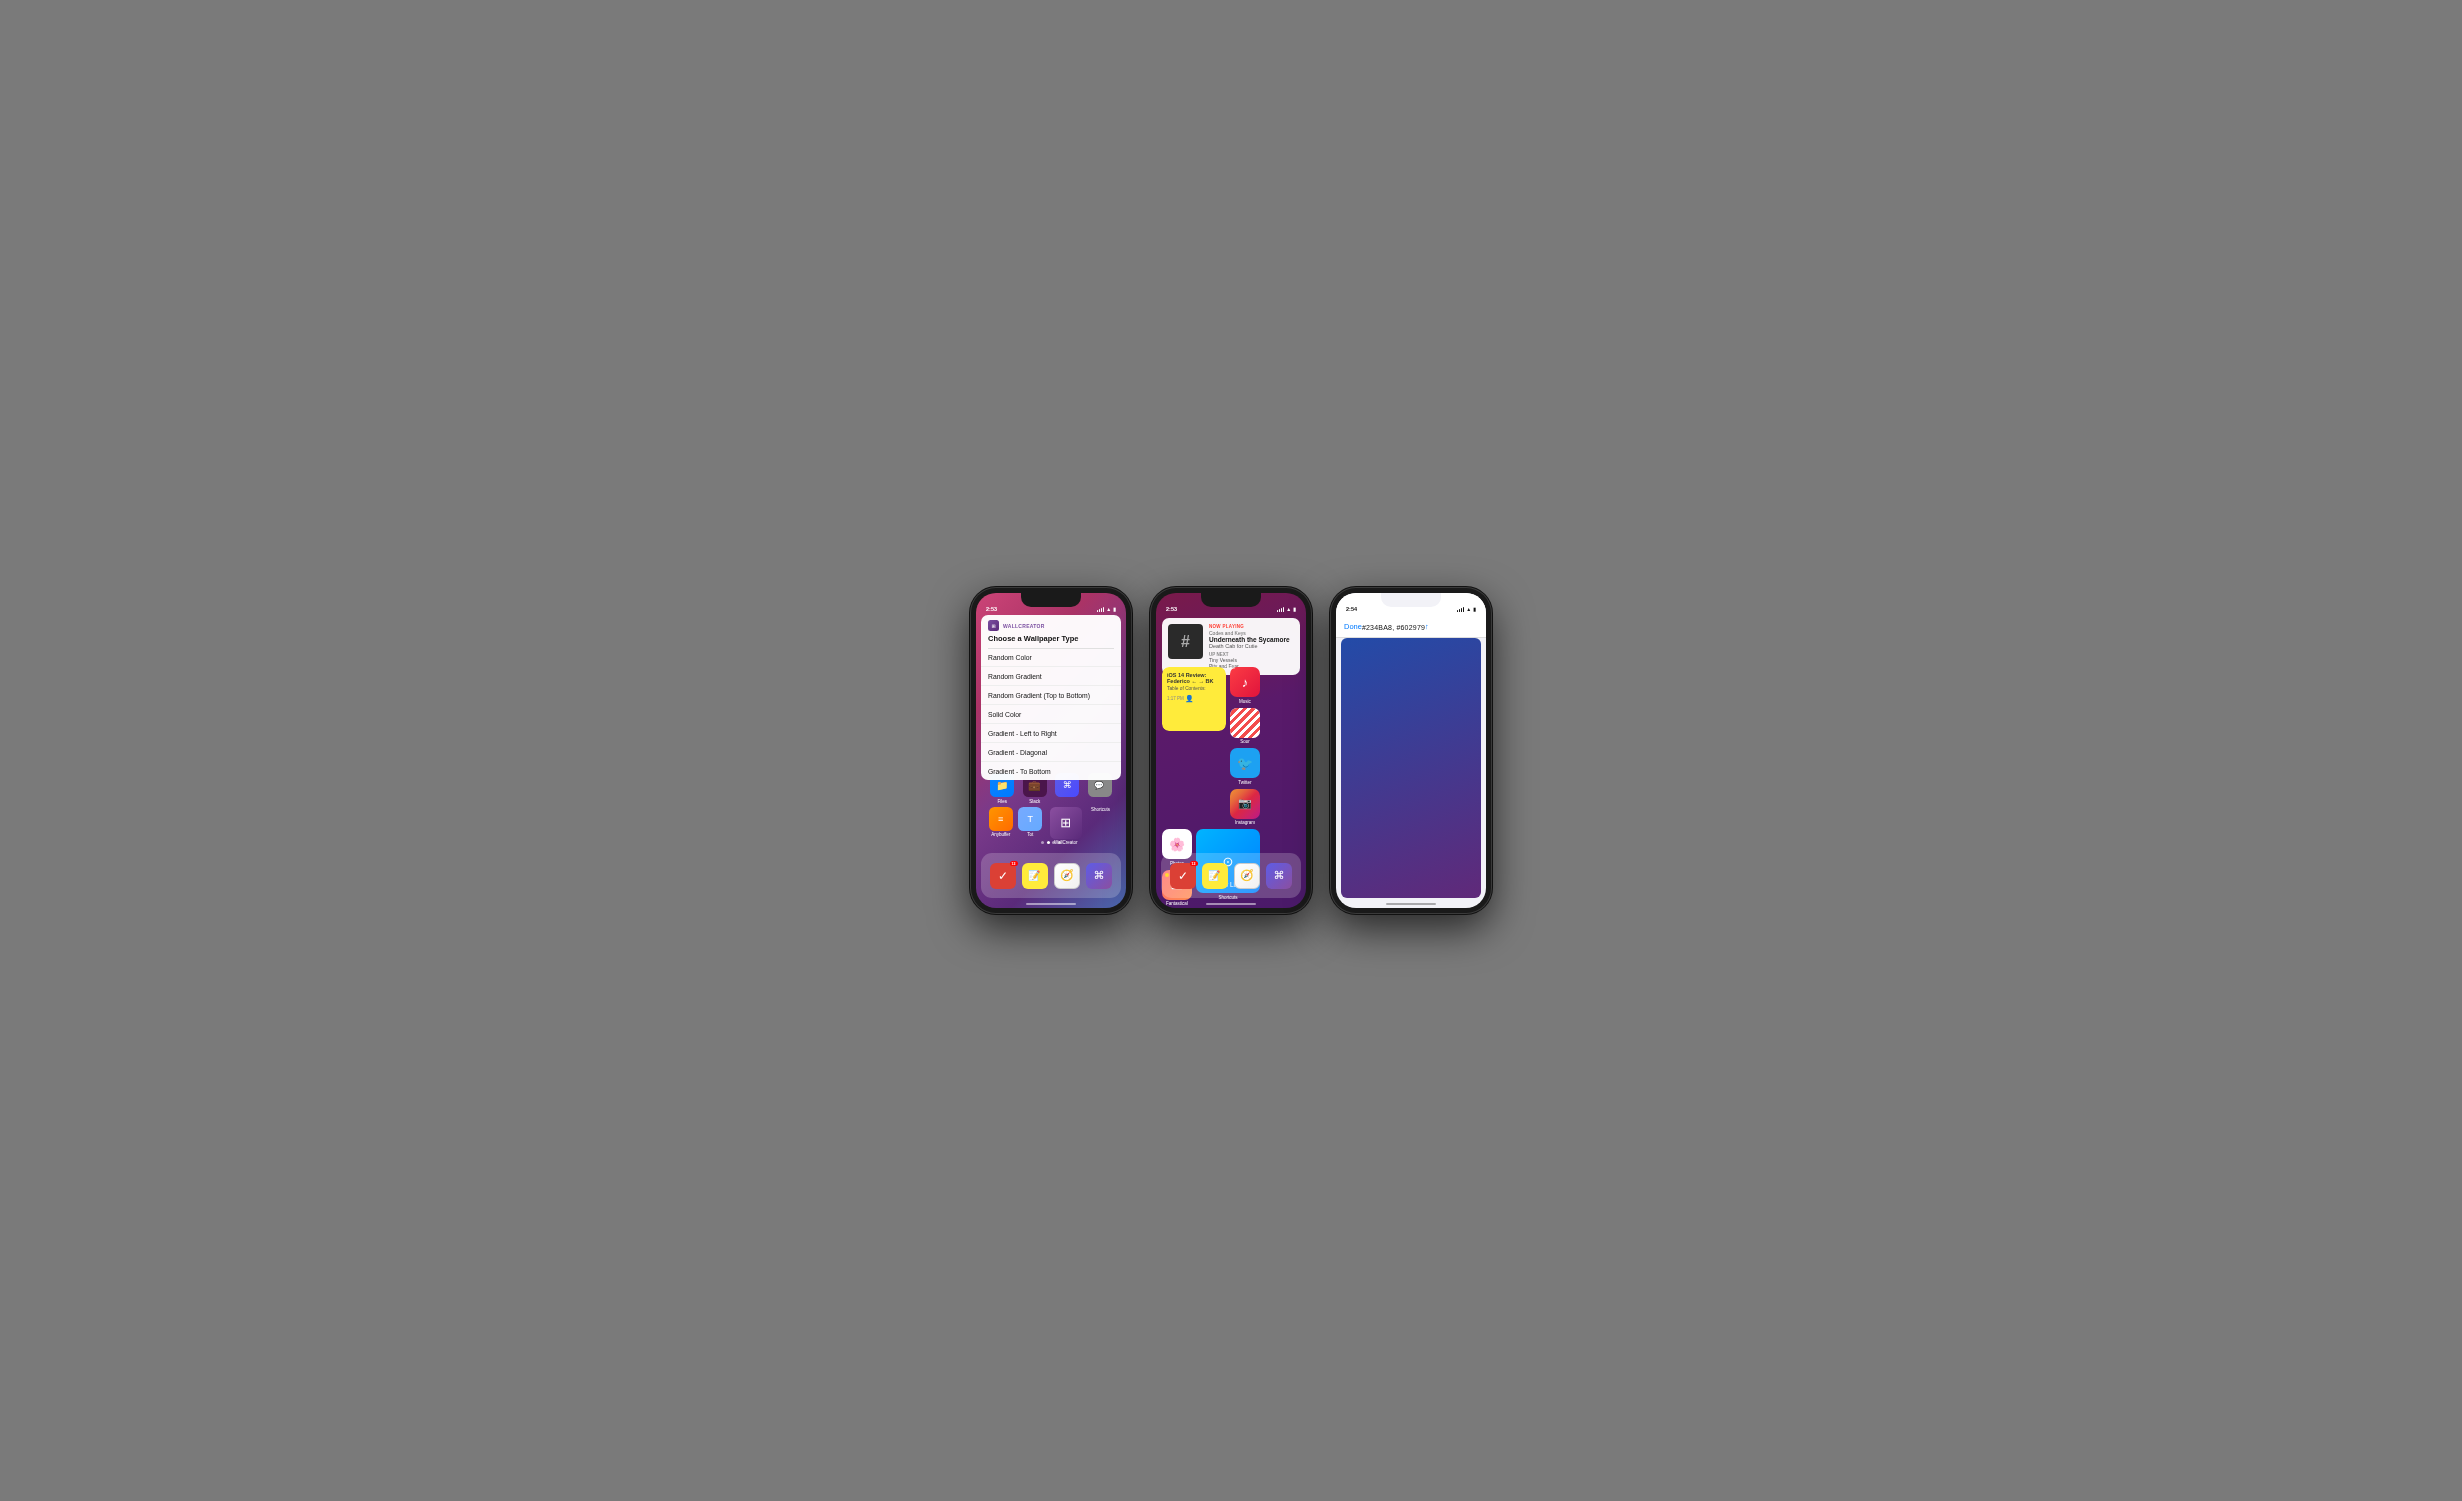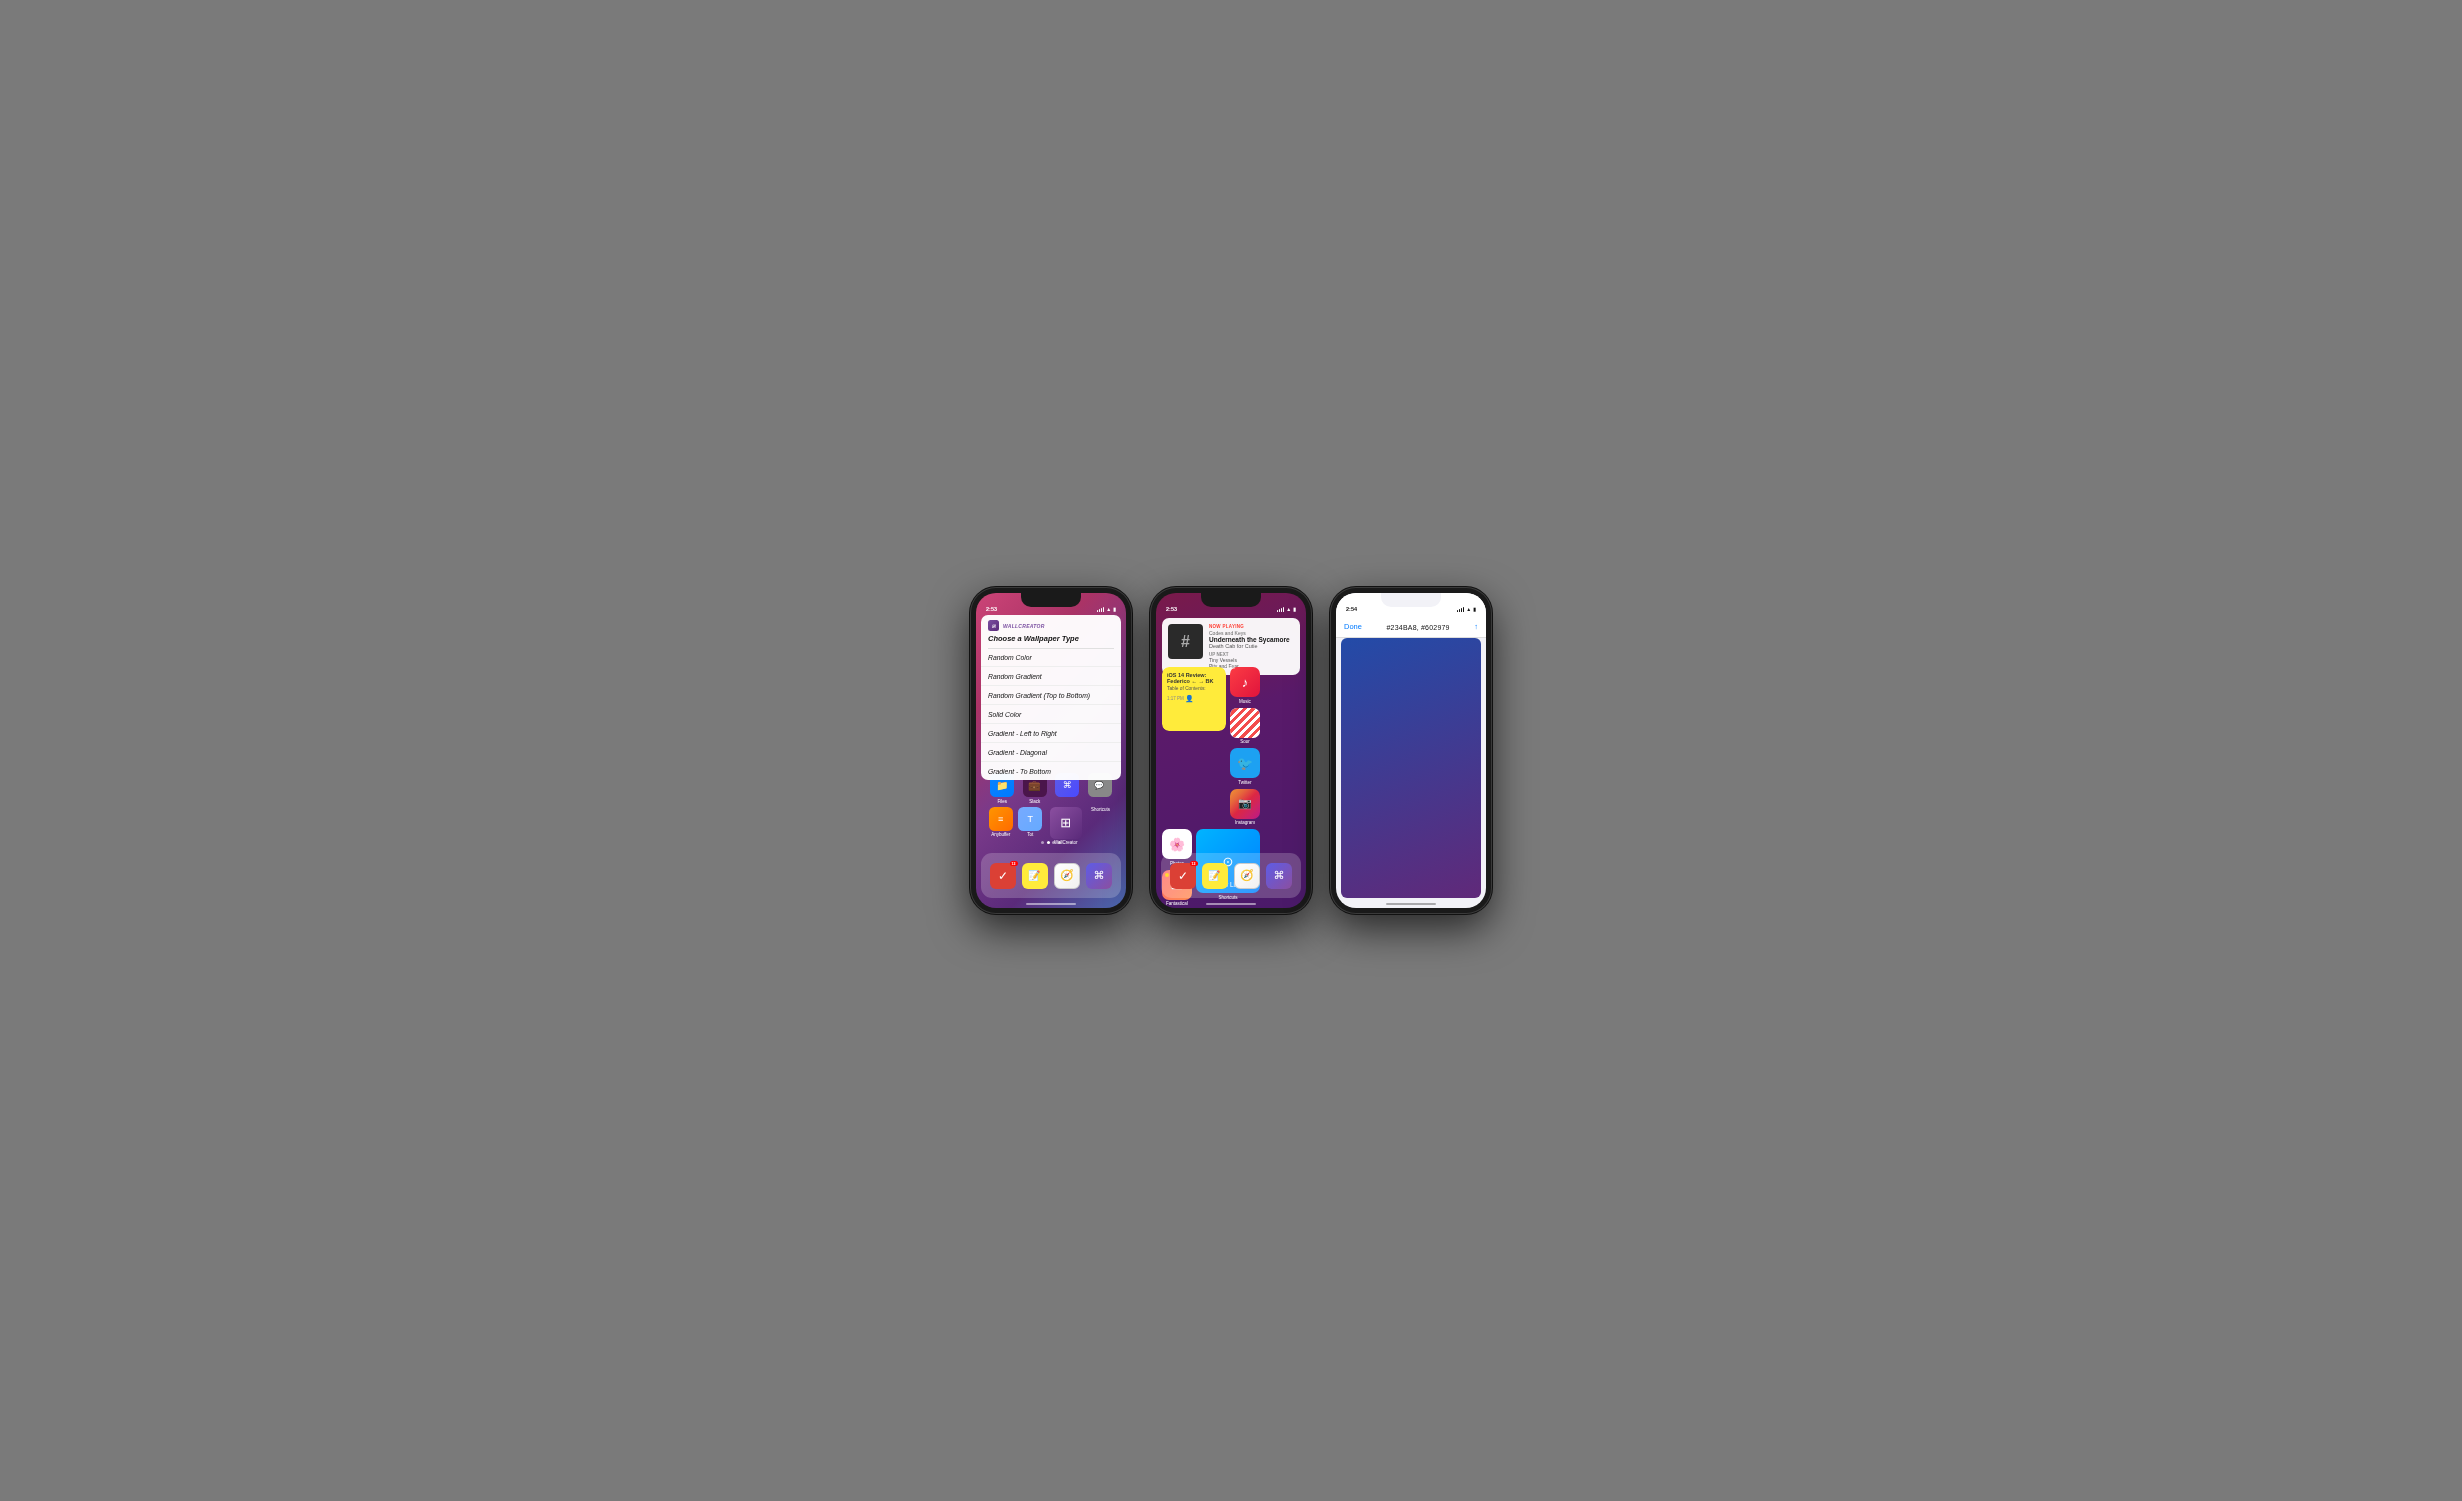--- a/index.html
+++ b/index.html
@@ -78,21 +78,20 @@
       inset: 0;
       background: linear-gradient(135deg, #c47, #a36, #7a3a8a, #5a2a7a, #4a6ab0);
     }
     .wallpaper-menu {
       position: absolute;
       top: 22px; left: 5px; right: 5px;
       background: rgba(255,255,255,0.97);
       border-radius: 7px;
       overflow: hidden;
       z-index: 50;
-      font-style: italic;
     }
     .wallpaper-header {
       display: flex;
       align-items: center;
       padding: 5px 7px 3px;
       gap: 4px;
     }
     .wallcreator-icon-small {
       width: 11px; height: 11px;
       background: linear-gradient(135deg, #7a4fa0, #5a2a7a);
@@ -306,21 +305,20 @@
       background: #f2f2f7;
     }
     .phone3-header {
       position: absolute;
       top: 0; left: 0; right: 0;
       height: 45px;
       background: white;
       border-bottom: 0.3px solid #ddd;
       display: flex;
       align-items: flex-end;
-      justify-content: space-between;
       padding: 0 8px 6px;
       z-index: 50;
     }
     .phone3-done-btn {
       font-size: 7.5px;
       color: #007aff;
       font-weight: 400;
     }
     .phone3-title-text {
       font-size: 7px;

